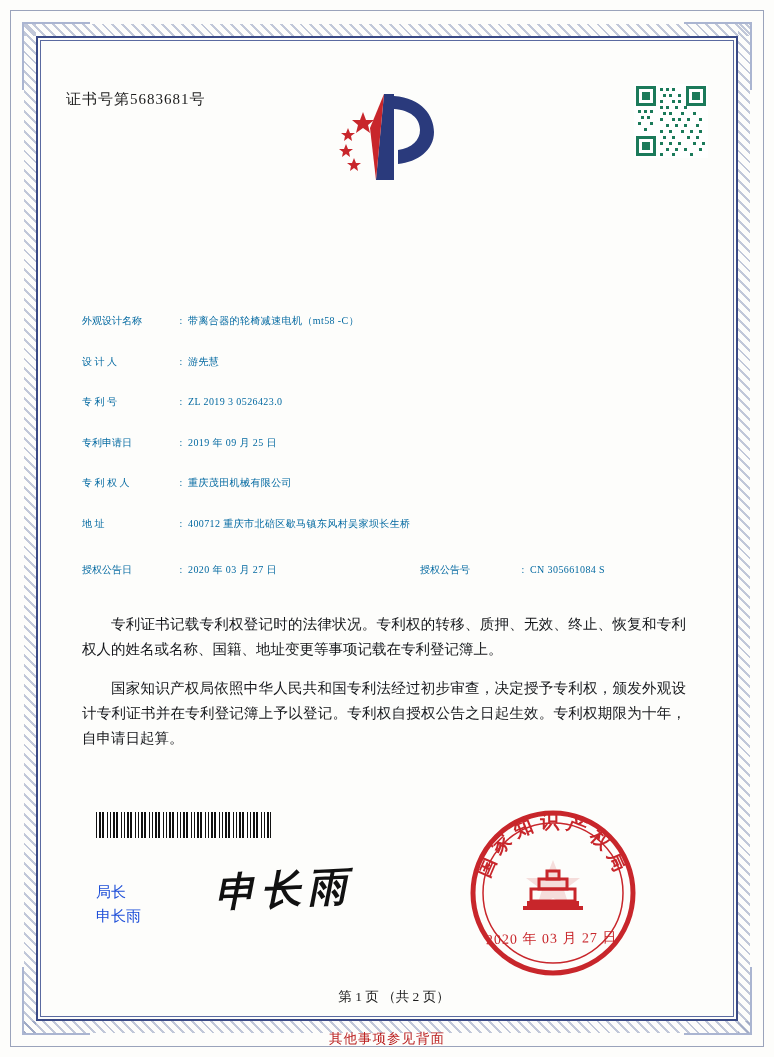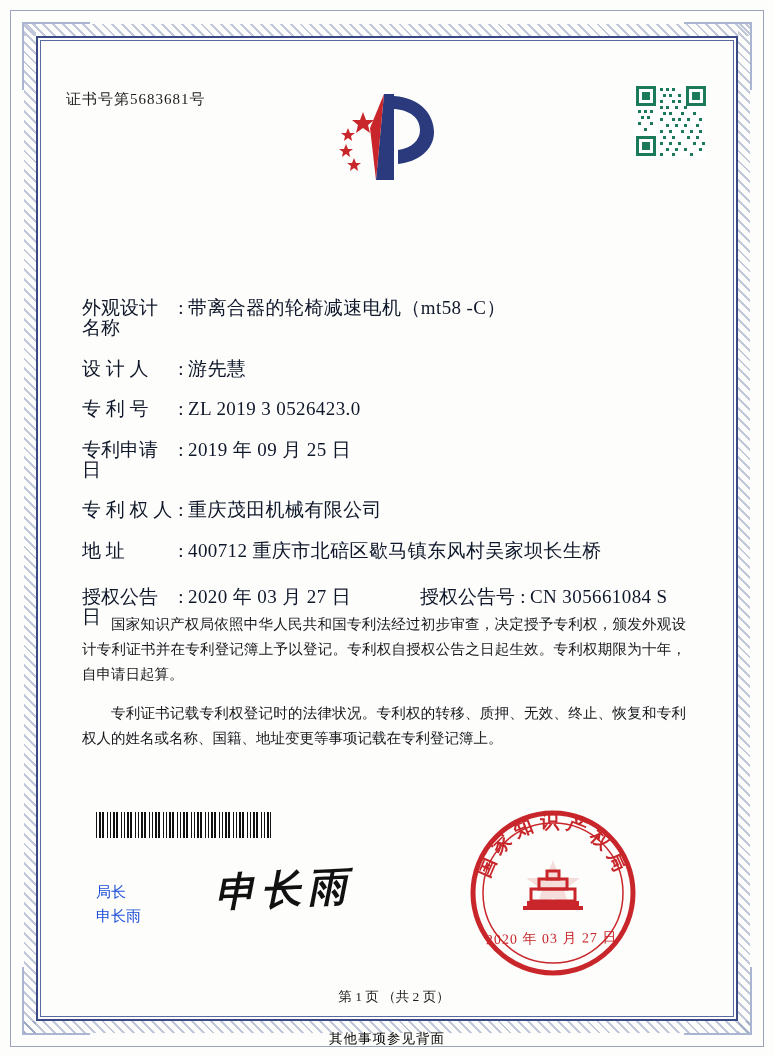--- a/index.html
+++ b/index.html
@@ -93,24 +93,24 @@
     font-weight: bold;
     font-size: 38px;
     letter-spacing: 4px;
     color: #21316e;
   }
 
   
   .fields {
     position: absolute;
     left: 82px;
-    top: 298px;
+    top: 311px;
     width: 600px;
-    font-size: 19px;
-    color: #0f172a;
+    font-size: 10px;
+    color: #0369a1;
   }
   .frow {
     display: flex;
     align-items: baseline;
     margin-bottom: 20.5px;
     line-height: 20px;
   }
   .flabel {
     width: 92px;
     flex: 0 0 92px;
@@ -202,21 +202,21 @@
     text-align: center;
     font-size: 13.5px;
     color: #1c1c1c;
   }
   .footnote {
     position: absolute;
     left: 0; right: 0;
     top: 1030px;
     text-align: center;
     font-size: 13.5px;
-    color: #000000;
+    color: #b91c1c;
     letter-spacing: 1px;
   }
 </style>
 </head>
 <body>
 
 <div class="page">
 
   <div class="border-outer"></div>
   <div class="edge-pattern edge-top"></div>
@@ -362,22 +362,22 @@
       <span class="fcolon">:</span>
       <span class="fvalue">2020 年 03 月 27 日</span>
       <span class="flabel2">授权公告号</span>
       <span class="fcolon">:</span>
       <span class="fvalue">CN 305661084 S</span>
     </div>
 
   </div>
 
   <div class="paras">
+    <p>专利证书记载专利权登记时的法律状况。专利权的转移、质押、无效、终止、恢复和专利权人的姓名或名称、国籍、地址变更等事项记载在专利登记簿上。</p>
     <p>国家知识产权局依照中华人民共和国专利法经过初步审查，决定授予专利权，颁发外观设计专利证书并在专利登记簿上予以登记。专利权自授权公告之日起生效。专利权期限为十年，自申请日起算。</p>
-    <p>专利证书记载专利权登记时的法律状况。专利权的转移、质押、无效、终止、恢复和专利权人的姓名或名称、国籍、地址变更等事项记载在专利登记簿上。</p>
   </div>
 
   <div class="barcode"></div>
 
   <div class="sig-label">
     <div>局长</div>
     <div>申长雨</div>
   </div>
   <div class="sig-script">申长雨</div>
 

